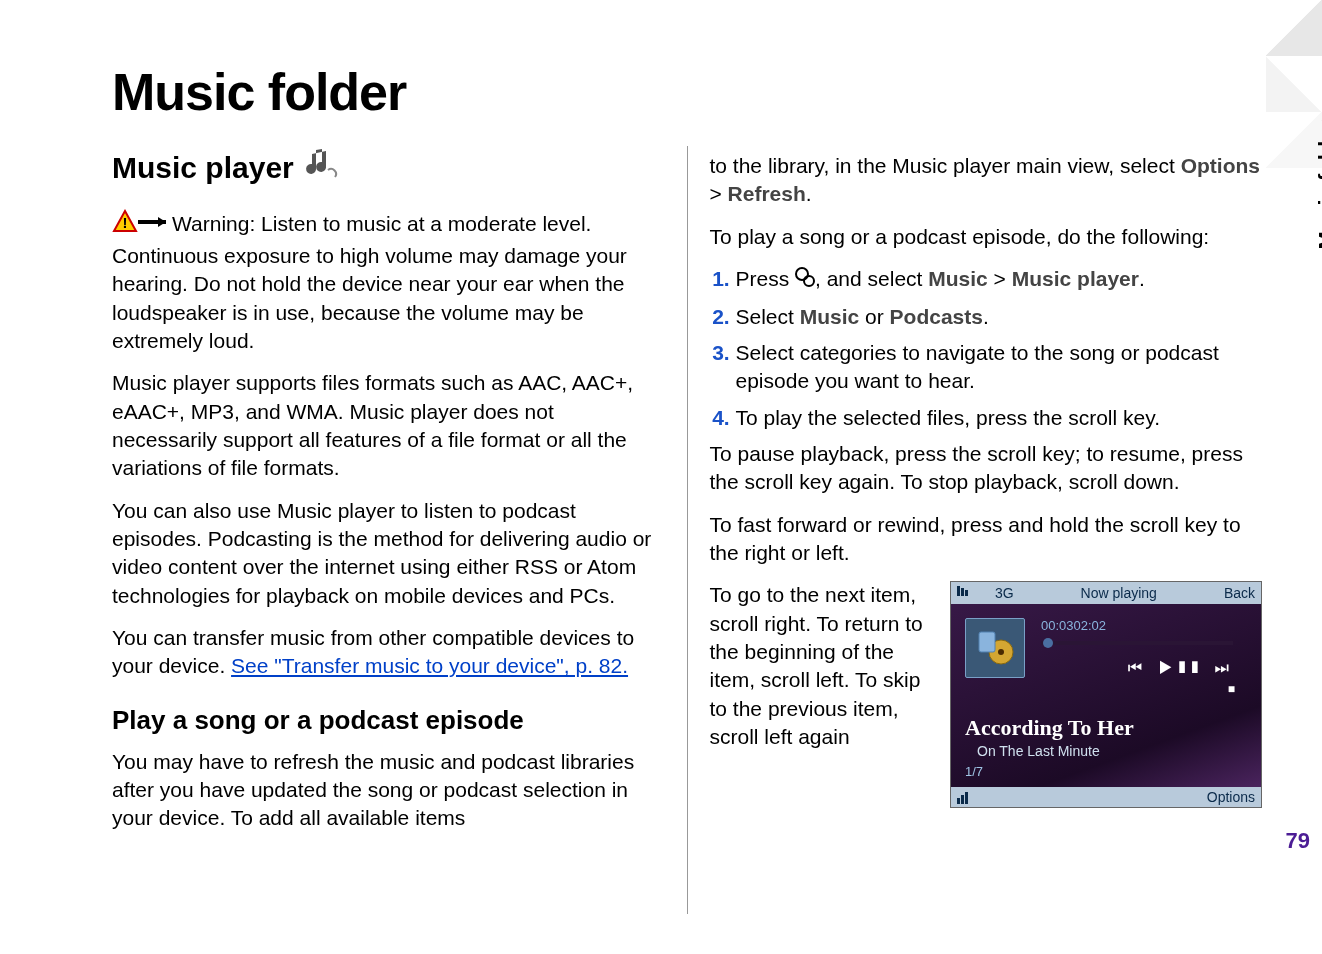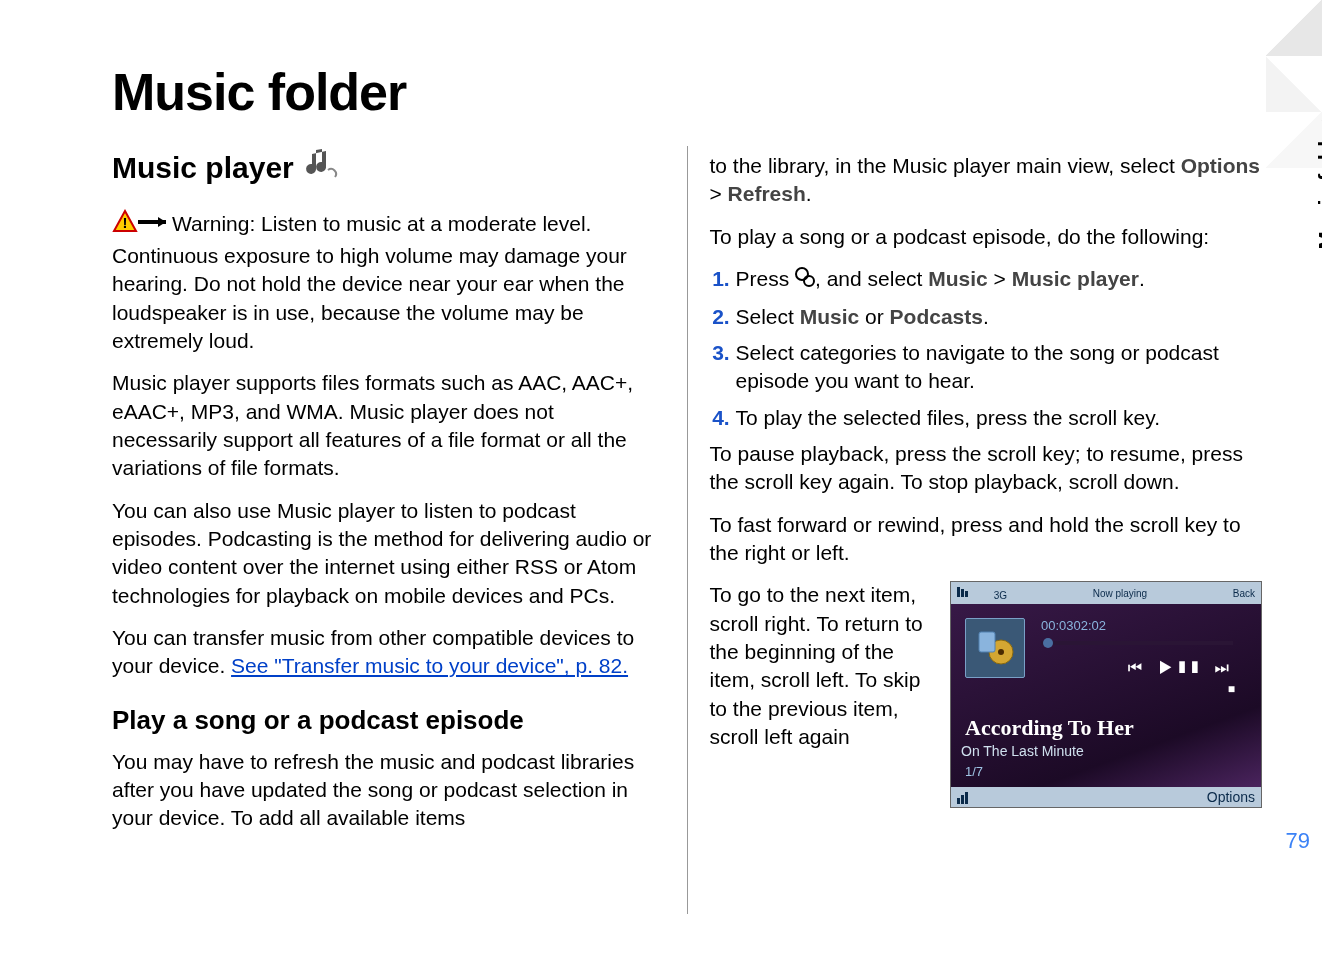--- a/index.html
+++ b/index.html
@@ -87,21 +87,21 @@
     margin-left: 10px;
     background: linear-gradient(160deg,#3a1a4a 0%, #1c0a26 70%, #552a6b 100%);
     color: #d8e8f5;
     font-size: 14px;
     position: relative;
     border: 1px solid #666;
   }
   .phone-topbar {
     background: #b8cadb;
     color: #0a2a4a;
-    font-size: 10px;
+    font-size: 14px;
     padding: 2px 6px;
     display: flex;
     justify-content: space-between;
     align-items: center;
     height: 18px;
   }
   .phone-timebar {
     display: flex;
     justify-content: flex-start;
     color: #8ab4dd;
@@ -136,21 +136,21 @@
     font-size: 16px;
     letter-spacing: 6px;
   }
   .phone-songtitle {
     font-size: 22px;
     font-weight: bold;
     font-family: Georgia, serif;
     padding: 14px 12px 0 14px;
     color: #fff;
   }
-  .phone-artist { font-size: 14px; padding-left:10px; color:#cfe0ee;}
+  .phone-artist { font-size: 14px; padding-left:26px; color:#cfe0ee;}
   .phone-track { font-size: 13px; padding:2px 0 0 14px; color:#9fc4e4;}
   .phone-bottombar {
     position:absolute; left:0; right:0; bottom:0;
     background: #b8cadb;
     color: #0a2a4a;
     font-size: 14px;
     display:flex; justify-content: space-between;
     padding: 1px 6px;
     height: 18px;
     align-items:center;
@@ -184,22 +184,22 @@
     transform-origin: right top;
     font-size: 22px;
     font-weight: bold;
     white-space: nowrap;
   }
   .side-tab .pagenum {
     position: absolute;
     right: 12px;
     bottom: 100px;
     font-size: 22px;
-    font-weight: normal;
-    color: #3b82f6;
+    font-weight: bold;
+    color: #4c1d95;
   }
   .warn-label { font-weight: normal; }
   .music-note-icon { display:inline-block; }
   .home-icon { display:inline-block; vertical-align:middle; }
 </style>
 </head>
 <body>
 
 <div class="page">
   <h1 class="main-title">Music folder</h1>

